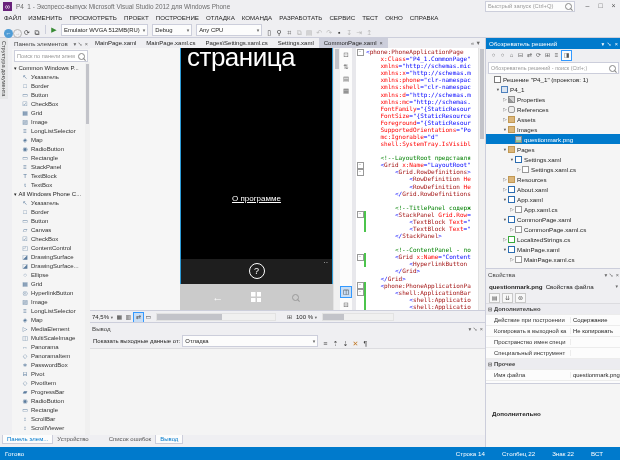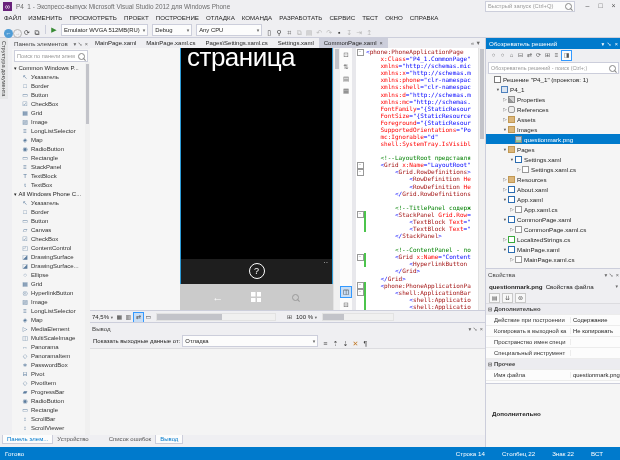--- a/index.html
+++ b/index.html
@@ -411,20 +411,21 @@
           <span class="clo">×</span>
         </div>
       </div>
 
     <div id="content">
 
       <div id="designer">
         <div id="phone">
           <div id="screen">
             <div id="pgtitle">страница</div>
+            <div id="pglink">О программе</div>
           </div>
           <div id="appbar">
             <div id="qmark">?</div>
             <div id="abdots">∙∙</div>
           </div>
           <div id="chrome">
             <span class="back">←</span>
             <span class="winlogo"></span>
             <span class="s-ico"></span>
           </div>

